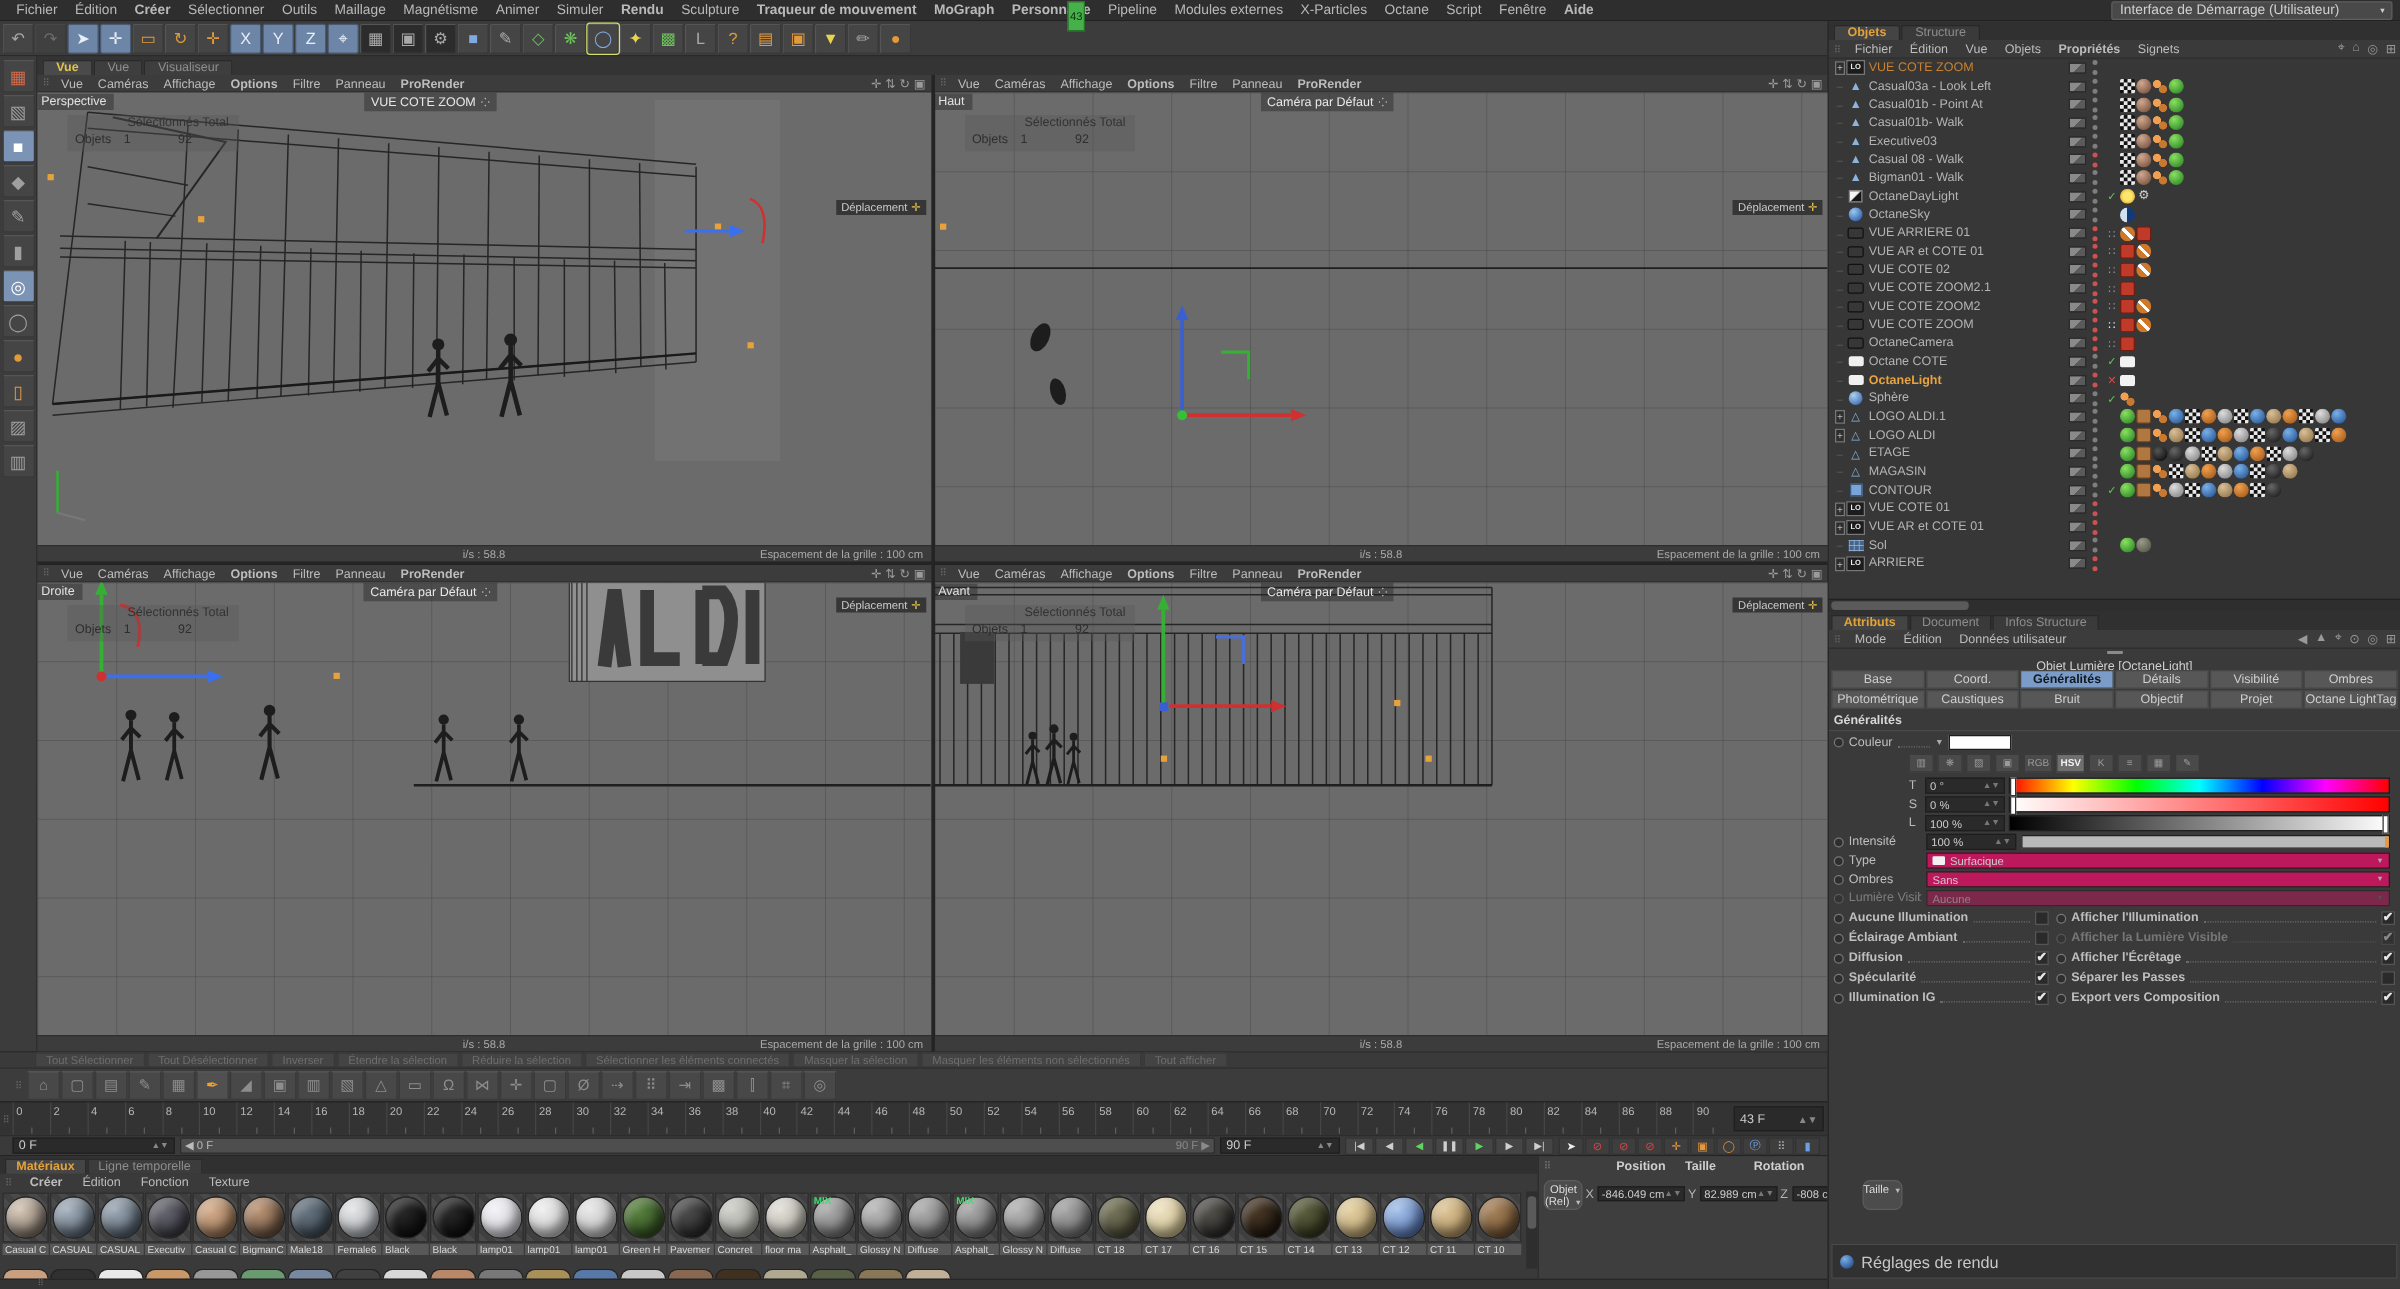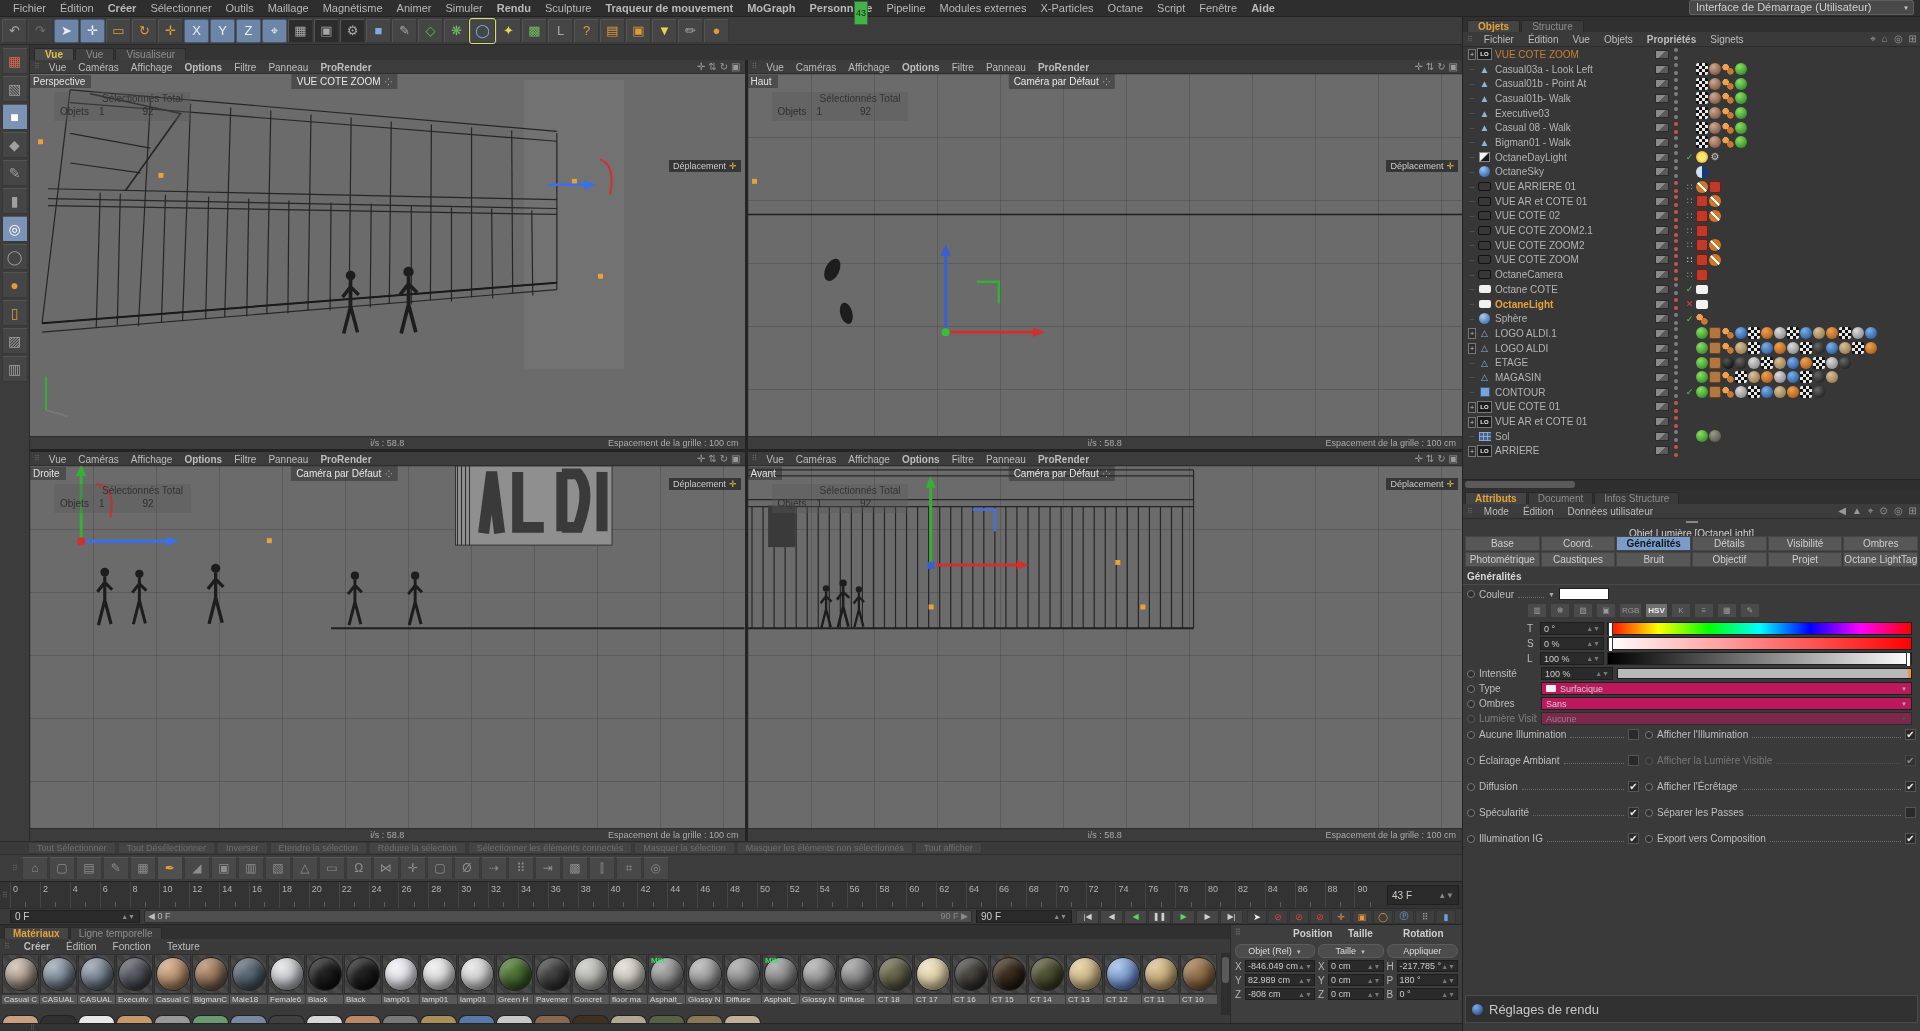--- a/index.html
+++ b/index.html
@@ -167,21 +167,21 @@
   #matpartial .ptop{width:37px;border-radius:8px 8px 0 0;border:1px solid #222;border-bottom:none;}
   #matscroll{position:absolute;right:0;top:0;bottom:0;width:9px;background:#2e2e2e;}
   #matscroll .thumb{position:absolute;top:4px;left:1px;width:7px;height:26px;background:#5a5a5a;border-radius:3px;}
 
   #coordpanel{width:232px;background:#3e3e3e;border-left:1px solid #2a2a2a;
     padding:2px 4px;font-size:10px;}
   #coordpanel .chead{display:flex;color:#cfcfcf;margin:1px 0 3px;}
   #coordpanel .chead .grip{color:#666;font-size:8px;margin-right:3px;}
   #coordpanel .chead span{flex:1;font-weight:bold;}
   .ccols{display:flex;gap:3px;}
-  .ccol{flex:1;display:flex;flex-direction:column;gap:2px;}
+  .ccol{flex:1;display:flex;flex-direction:row;gap:2px;}
   .cfield{display:flex;align-items:center;gap:2px;}
   .cfield .ax{width:8px;color:#b5b5b5;}
   .cfield .val{flex:1;background:#2a2a2a;border:1px solid #1e1e1e;color:#ccc;
     padding:0 2px;height:12px;font-size:9px;white-space:nowrap;overflow:hidden;display:flex;align-items:center;justify-content:space-between;}
   .cfield .updn{color:#777;font-size:7px;}
   .cmode{background:#4c4c4c;border:1px solid #5c5c5c;border-radius:6px;color:#ddd;
     font-size:9px;text-align:center;margin-top:2px;padding:1px 0;position:relative;}
   .cmode.dd::after{content:"▼";font-size:6px;margin-left:4px;color:#bbb;}
   .cbtn{background:#4c4c4c;border:1px solid #5c5c5c;border-radius:7px;color:#ddd;
     font-size:9px;text-align:center;margin-top:2px;padding:1px 0;}
@@ -302,21 +302,21 @@
   .fieldrow .num{width:72px;height:13px;background:#2a2a2a;border:1px solid #1e1e1e;color:#ccc;
     font-size:9px;display:flex;align-items:center;justify-content:space-between;padding:0 3px;}
   .fieldrow .slider{flex:1;height:11px;background:#b9b9b9;border:1px solid #1e1e1e;position:relative;}
   .fieldrow .slider::after{content:"";position:absolute;right:0;top:0;width:3px;height:100%;background:#e8973a;}
   .fieldrow .drop{flex:1;height:13px;background:#be185d;border:1px solid #1e1e1e;color:#ccc;
     font-size:9px;display:flex;align-items:center;padding:0 4px;position:relative;gap:4px;}
   .fieldrow .drop::after{content:"▼";position:absolute;right:4px;font-size:6px;color:#aaa;}
   .fieldrow .drop .litico{width:10px;height:7px;background:#f0f0f0;border-radius:1px;}
   .fieldrow.v-dim .drop::after{color:#666;}
   .checkcols{display:flex;padding:3px 4px;gap:6px;}
-  .checkcol{display:flex;flex-direction:column;gap:15px;}
+  .checkcol{display:flex;flex-direction:column;gap:5px;font-weight:bold;}
   .checkcol.left{width:172px;}
   .checkcol.right{flex:1;}
   .chk{display:flex;align-items:center;gap:4px;font-size:10px;}
   .chk .radio{width:8px;height:8px;border-radius:50%;border:1px solid #777;background:#2e2e2e;flex:none;}
   .chk .clabel{color:#bfbfbf;white-space:nowrap;}
   .chk .leader{flex:1;border-bottom:1px dotted #6a6a6a;height:7px;min-width:4px;}
   .chk .box{width:11px;height:11px;background:#2a2a2a;border:1px solid #555;flex:none;
     color:#e8e8e8;font-size:10px;line-height:10px;text-align:center;}
   .chk .box.v-on::before{content:"✔";}
   #amfill{flex:1;}

